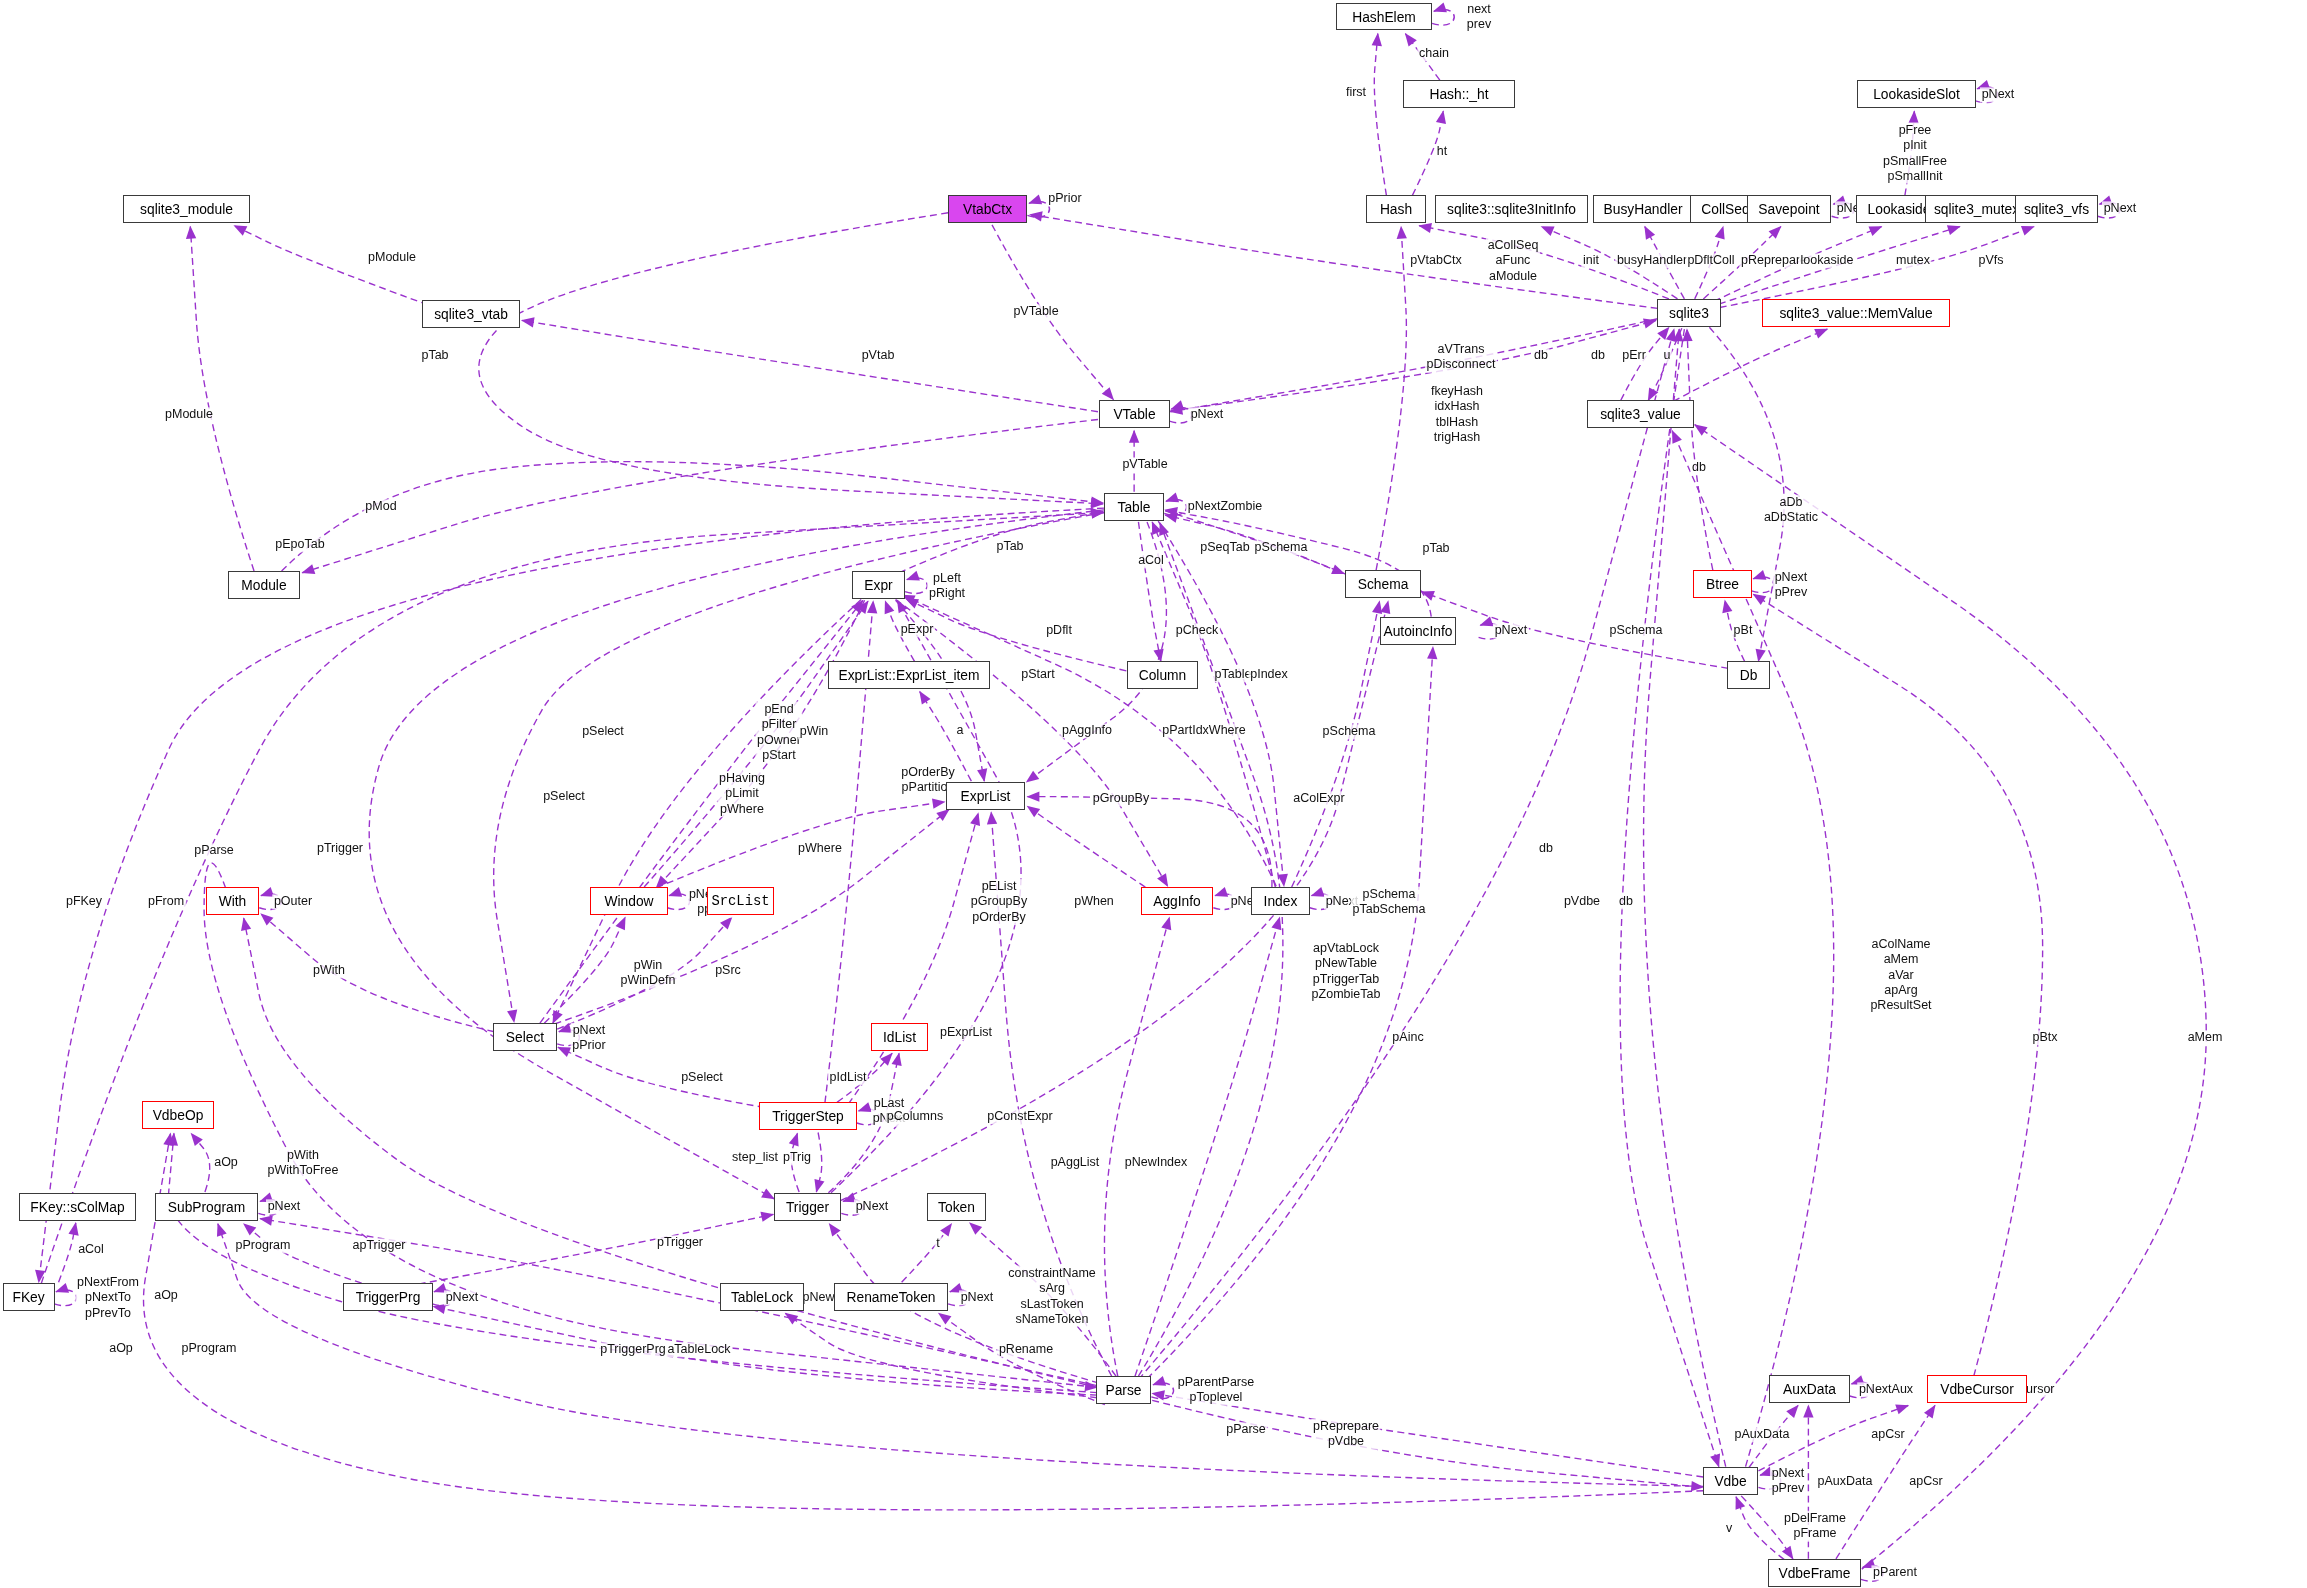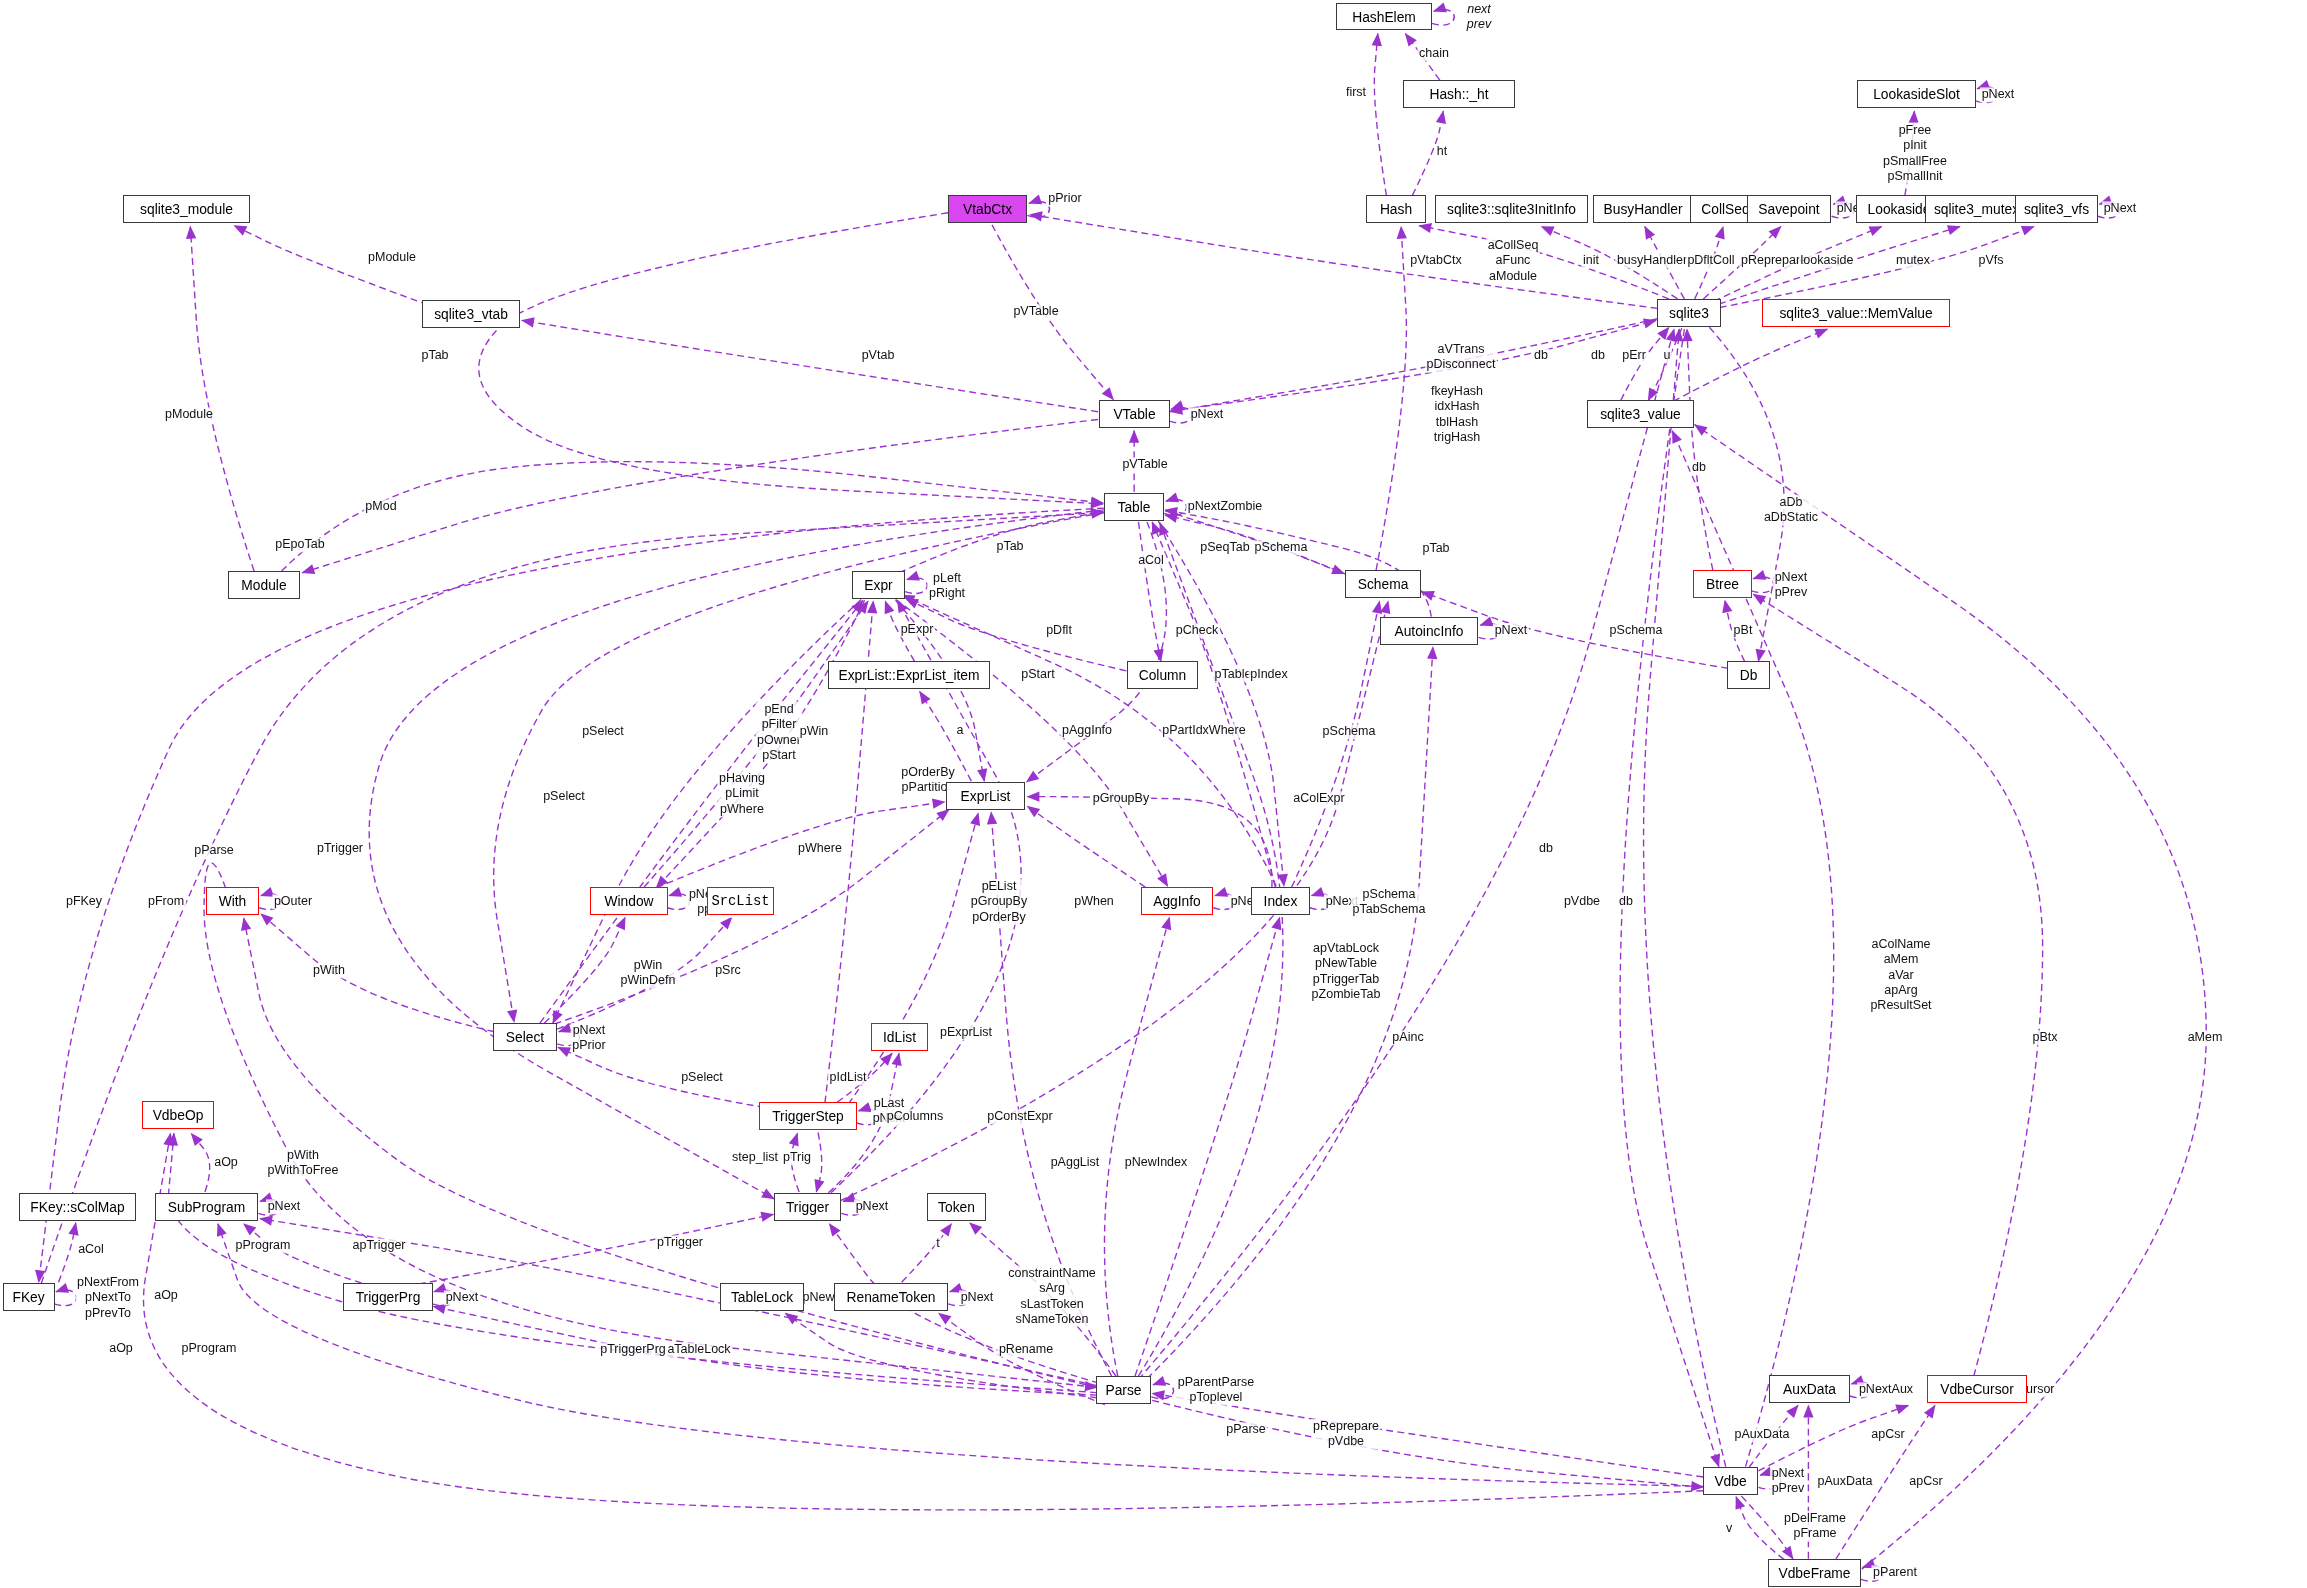--- a/index.html
+++ b/index.html
@@ -175,21 +175,21 @@
       <div class="node" style="left: 422px; top: 300px; width: 98px;">sqlite3_vtab</div>
       <div class="node" style="left: 1657px; top: 299px; width: 64px;">sqlite3</div>
       <div class="node red" style="left: 1762px; top: 299px; width: 188px;">sqlite3_value::MemValue</div>
       <div class="node" style="left: 1099px; top: 400px; width: 71px;">VTable</div>
       <div class="node" style="left: 1587px; top: 400px; width: 107px;">sqlite3_value</div>
       <div class="node" style="left: 1104px; top: 493px; width: 60px;">Table</div>
       <div class="node red" style="left: 1693px; top: 570px; width: 59px;">Btree</div>
       <div class="node" style="left: 228px; top: 571px; width: 72px;">Module</div>
       <div class="node" style="left: 1345px; top: 570px; width: 76px;">Schema</div>
       <div class="node" style="left: 852px; top: 571px; width: 53px;">Expr</div>
-      <div class="node" style="left: 1380px; top: 617px; width: 98px;">AutoincInfo</div>
+      <div class="node" style="left: 1380px; top: 617px; width: 76px;">AutoincInfo</div>
       <div class="node" style="left: 1727px; top: 661px; width: 43px;">Db</div>
       <div class="node" style="left: 828px; top: 661px; width: 162px;">ExprList::ExprList_item</div>
       <div class="node" style="left: 1127px; top: 661px; width: 71px;">Column</div>
       <div class="node" style="left: 946px; top: 782px; width: 79px;">ExprList</div>
       <div class="node red" style="left: 206px; top: 887px; width: 53px;">With</div>
       <div class="node red" style="left: 590px; top: 887px; width: 78px;">Window</div>
       <div class="node red" style="left: 707px; top: 887px; width: 67px; font-family: Liberation Mono, monospace;">SrcList</div>
       <div class="node red" style="left: 1141px; top: 887px; width: 72px;">AggInfo</div>
       <div class="node" style="left: 1251px; top: 887px; width: 59px;">Index</div>
       <div class="node" style="left: 493px; top: 1023px; width: 64px;">Select</div>
@@ -204,21 +204,21 @@
       <div class="node" style="left: 343px; top: 1283px; width: 90px;">TriggerPrg</div>
       <div class="node" style="left: 720px; top: 1283px; width: 84px;">TableLock</div>
       <div class="node" style="left: 834px; top: 1283px; width: 114px;">RenameToken</div>
       <div class="node" style="left: 1096px; top: 1376px; width: 55px;">Parse</div>
       <div class="node" style="left: 1769px; top: 1375px; width: 81px;">AuxData</div>
       <div class="node red" style="left: 1887px; top: 1375px; width: 100px; margin-left: 40px;">VdbeCursor</div>
       <div class="node" style="left: 1703px; top: 1467px; width: 55px;">Vdbe</div>
       <div class="node" style="left: 1768px; top: 1559px; width: 93px;">VdbeFrame</div>
     </div>
   <div>
-      <div class="elabel" style="left: 1479px; top: 17px; font-style: italic;">next
+      <div class="elabel" style="left: 1479px; top: 17px;">next
 prev</div>
       <div class="elabel" style="left: 1065px; top: 199px;">pPrior</div>
       <div class="elabel" style="left: 1853px; top: 209px;">pNext</div>
       <div class="elabel" style="left: 1998px; top: 95px;">pNext</div>
       <div class="elabel" style="left: 2120px; top: 209px;">pNext</div>
       <div class="elabel" style="left: 1207px; top: 415px;">pNext</div>
       <div class="elabel" style="left: 1225px; top: 507px;">pNextZombie</div>
       <div class="elabel" style="left: 1791px; top: 585px;">pNext
 pPrev</div>
       <div class="elabel" style="left: 1511px; top: 631px;">pNext</div>

